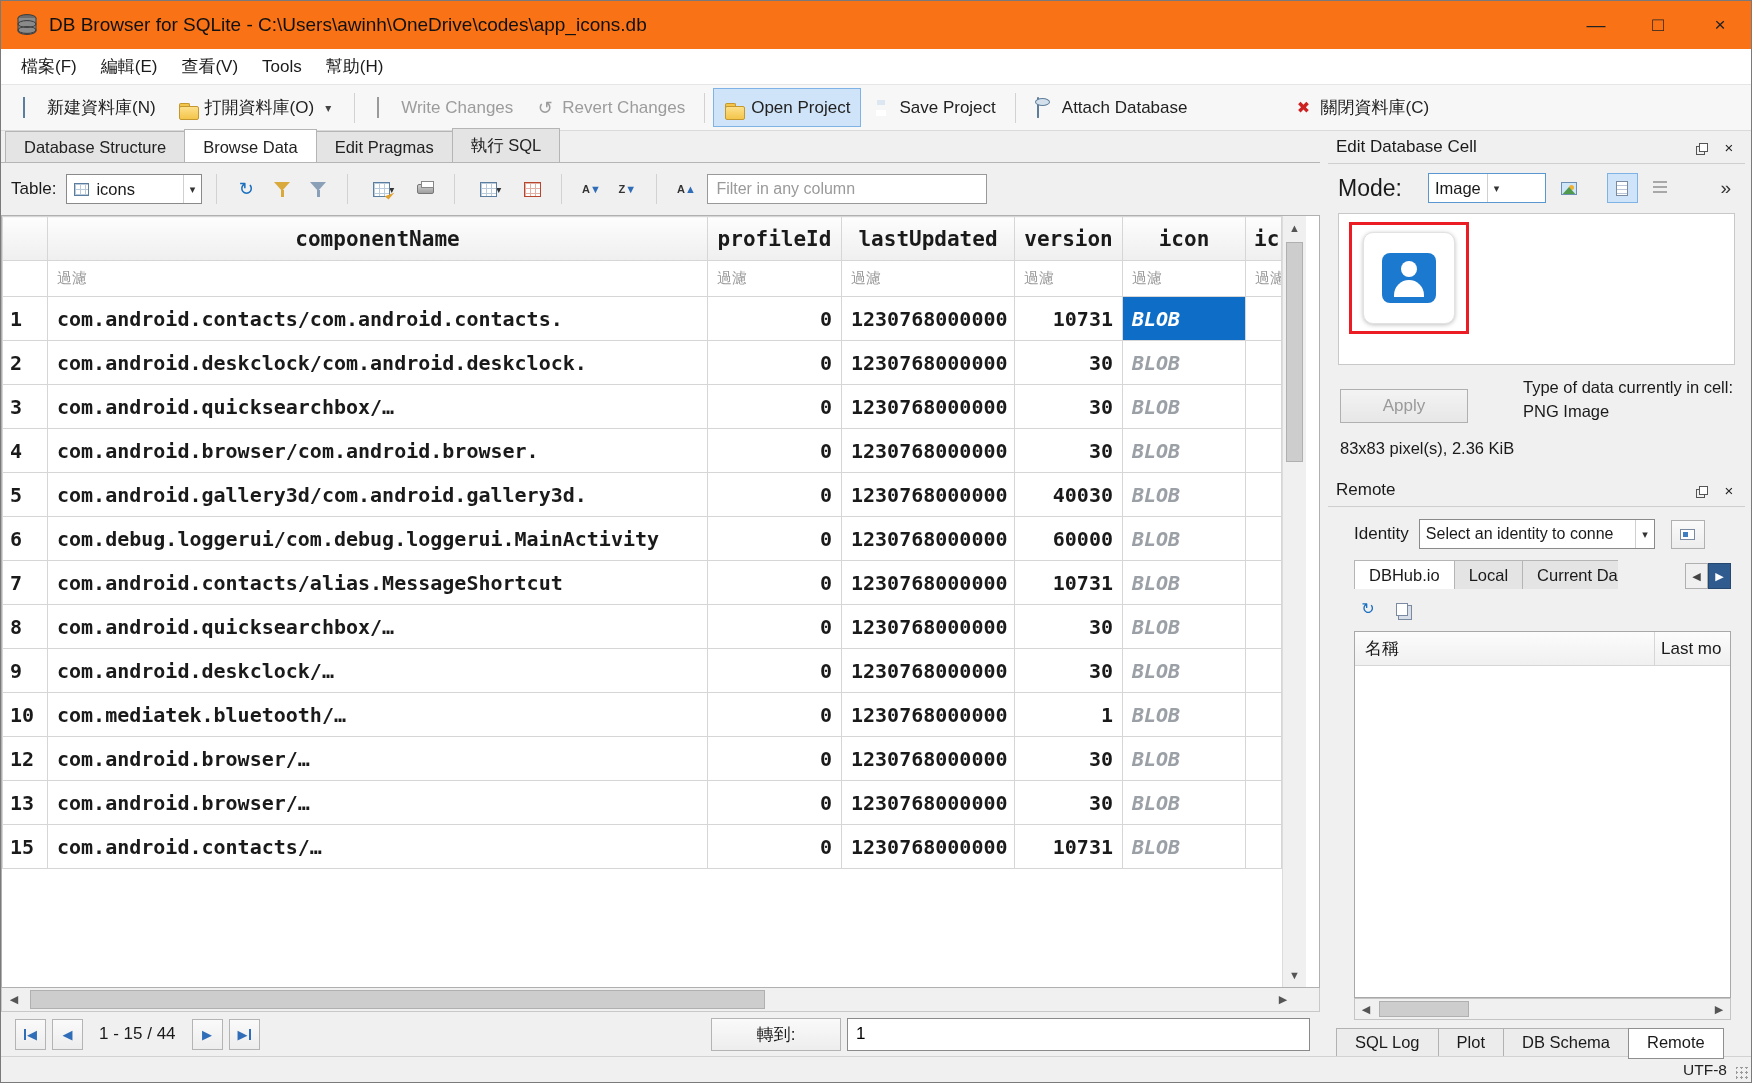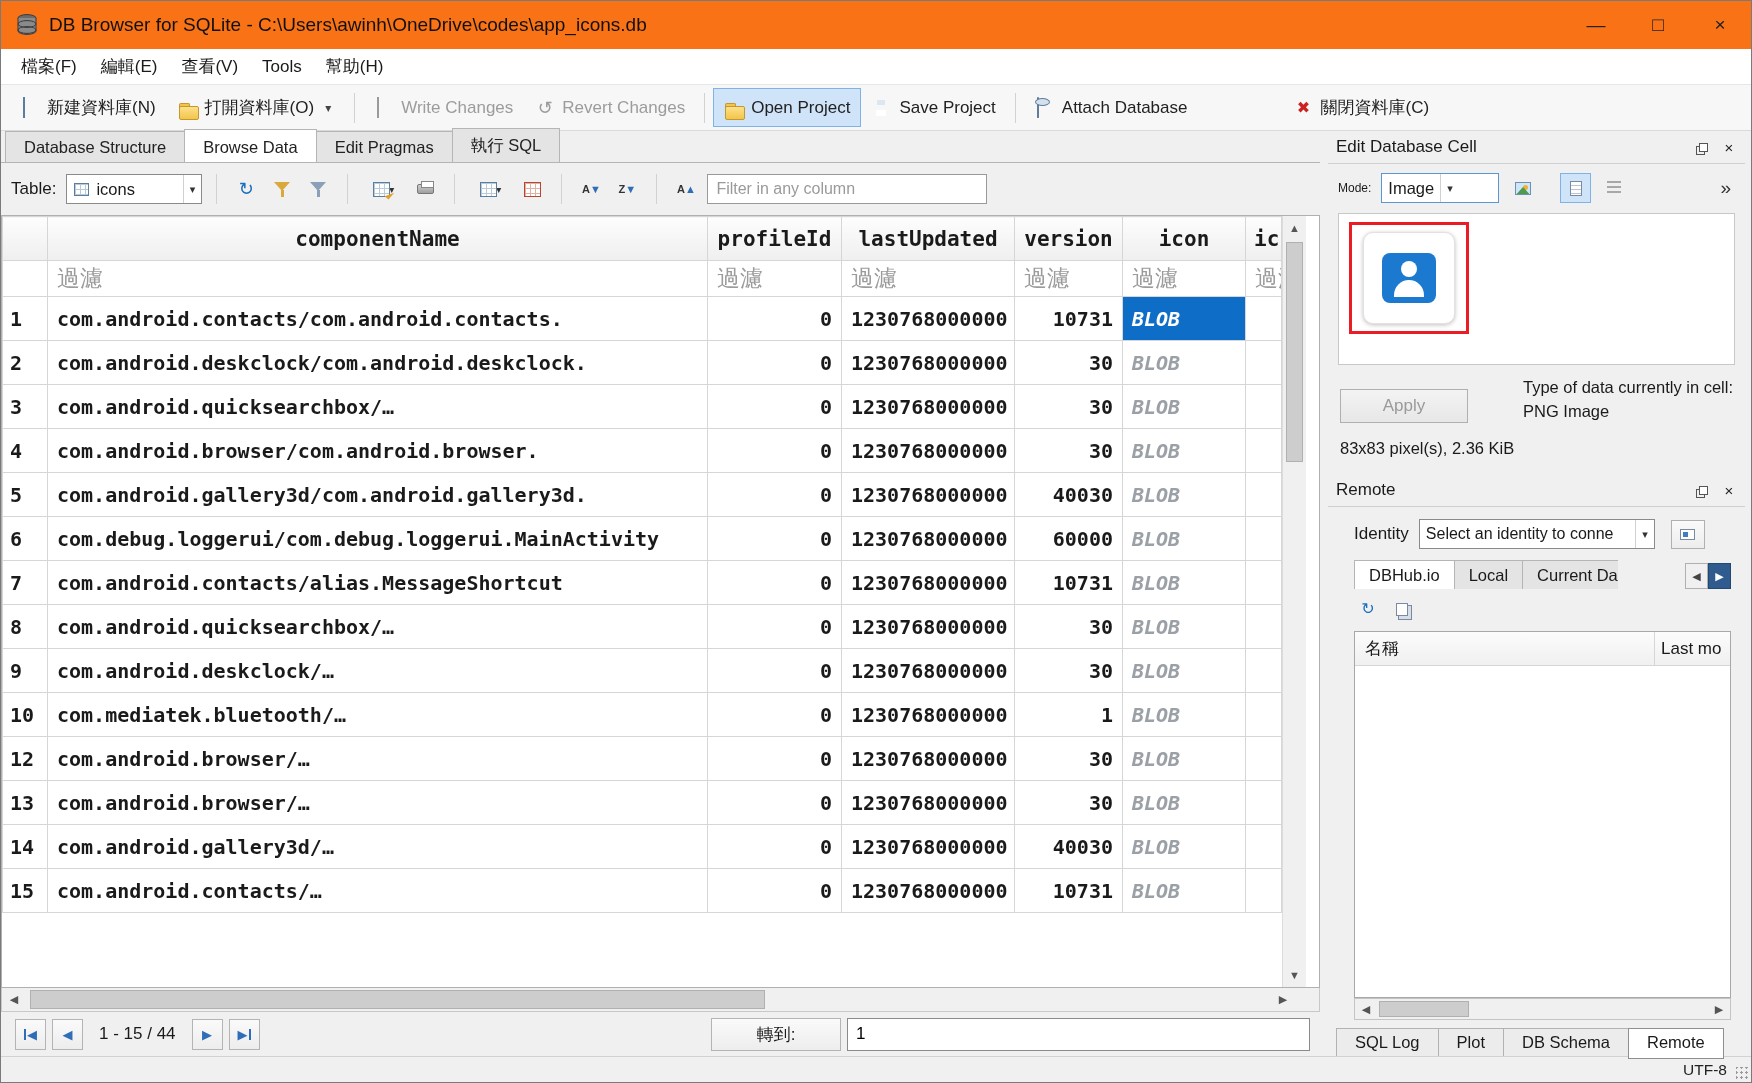--- a/index.html
+++ b/index.html
@@ -86,21 +86,21 @@
   .icbtn { width:30px; height:30px; display:flex; align-items:center; justify-content:center; border:1px solid transparent; }
   .icbtn .dd { font-size:10px; color:#333; margin-left:-2px; }
   .filter-input { width:280px; height:30px; border:1px solid #999; padding:0 8px; font-size:16px; color:#222; font-family:"Liberation Sans",sans-serif; }
   .filter-input::placeholder { color:#9a9a9a; }
 
   
   .grid-wrap { flex:1; min-height:0; background:#fff; border:1px solid #b0b0b0; display:flex; overflow:hidden; }
   table.grid { border-collapse:collapse; table-layout:fixed; width:1279px; flex:none; font-family:"DejaVu Sans Mono", monospace; align-self:flex-start; }
   .grid th, .grid td { border:1px solid #d6d6d6; overflow:hidden; white-space:nowrap; }
   .grid thead th { height:44px; font-size:21px; font-weight:bold; background:linear-gradient(#fdfdfd,#efefef); text-align:center; position:relative; }
-  .grid tr.filter td { height:36px; color:#9b9b9b; font-size:23px; padding:0 9px; font-family:"Liberation Sans",sans-serif; background:#fff; }
+  .grid tr.filter td { height:36px; color:#9b9b9b; font-size:15px; padding:0 9px; font-family:"Liberation Sans",sans-serif; background:#fff; }
   .grid tbody td { height:44px; font-size:20px; font-weight:bold; padding:0 9px; background:#fff; }
   .grid td.rownum { text-align:left; padding-left:7px; }
   .grid td.name { text-align:left; }
   .grid td.num { text-align:right; }
   .grid td.blob { color:#9aa0a6; font-style:italic; text-align:left; }
   .grid td.blob.selected { background:#0d6dc7; color:#fff; }
 
   .red-frame-col { position:absolute; left:-11px; right:-7px; top:-9px; bottom:-13px; border:3px solid #ec1c24; z-index:6; pointer-events:none; }
 
   .vscroll { width:24px; flex:none; background:#f0f0f0; border-left:1px solid #dcdcdc; display:flex; flex-direction:column; }
@@ -120,21 +120,21 @@
   .pager-range { font-size:17px; margin:0 10px; }
   .goto-btn { margin-left:auto; width:130px; height:33px; background:linear-gradient(#fafafa,#ededed); border:1px solid #b4b4b4; font-size:17px; display:flex; align-items:center; justify-content:center; }
   .goto-input { width:463px; height:33px; border:1px solid #8a8a8a; font-size:17px; padding:0 8px; font-family:"Liberation Sans",sans-serif; margin-right:2px; }
 
   
   .panel-header { height:33px; display:flex; align-items:center; padding:0 4px 0 8px; font-size:17px; border-bottom:1px solid #cfcfcf; flex:none; }
   .panel-btns { margin-left:auto; display:flex; align-items:center; gap:2px; }
   .panel-btn { width:24px; height:22px; display:flex; align-items:center; justify-content:center; font-size:15px; color:#222; }
   .edit-panel { flex:none; display:flex; flex-direction:column; }
   .mode-row { display:flex; align-items:center; padding:9px 10px 6px; gap:8px; }
-  .mode-row .label { font-size:12px; margin-right:2px; }
+  .mode-row .label { font-size:23px; margin-right:18px; }
   .mode-combo { width:118px; justify-content:flex-start; border-color:#5a96d0; }
   .modebtn { width:31px; height:30px; border:1px solid transparent; display:flex; align-items:center; justify-content:center; }
   .modebtn.active { background:#cfe4f8; border-color:#7fb2e5; }
   .chevrons { margin-left:auto; font-size:19px; color:#333; padding-right:4px; }
   .preview { margin:4px 10px 8px; height:152px; background:#fff; border:1px solid #c8c8c8; padding:8px 10px; display:flex; align-items:flex-start; }
   .red-frame-preview { border:3px solid #ec1c24; padding:7px 11px; display:inline-block; }
   .contact-badge { width:92px; height:92px; background:#fff; border:1px solid #e2e2e2; border-radius:10px; box-shadow:0 1px 4px rgba(0,0,0,0.25); display:flex; align-items:center; justify-content:center; }
   .contact-inner { width:54px; height:50px; background:#1b79cf; border-radius:8px; position:relative; }
   .contact-inner::before { content:''; position:absolute; top:8px; left:50%; transform:translateX(-50%); width:16px; height:16px; border-radius:50%; background:#fff; }
   .contact-inner::after { content:''; position:absolute; top:27px; left:50%; transform:translateX(-50%); width:30px; height:17px; border-radius:15px 15px 0 0; background:#fff; }
@@ -442,29 +442,20 @@
               <tr>
                 <td class="rownum">13</td>
                 <td class="name">com.android.browser/…</td>
                 <td class="num">0</td>
                 <td class="num">1230768000000</td>
                 <td class="num">30</td>
                 <td class="blob">BLOB</td>
                 <td class="partial"></td>
               </tr>
               <tr>
-                <td class="rownum">14</td>
-                <td class="name">com.android.gallery3d/…</td>
-                <td class="num">0</td>
-                <td class="num">1230768000000</td>
-                <td class="num">40030</td>
-                <td class="blob">BLOB</td>
-                <td class="partial"></td>
-              </tr>
-              <tr>
                 <td class="rownum">15</td>
                 <td class="name">com.android.contacts/…</td>
                 <td class="num">0</td>
                 <td class="num">1230768000000</td>
                 <td class="num">10731</td>
                 <td class="blob">BLOB</td>
                 <td class="partial"></td>
               </tr>
             </tbody>
         </table>

